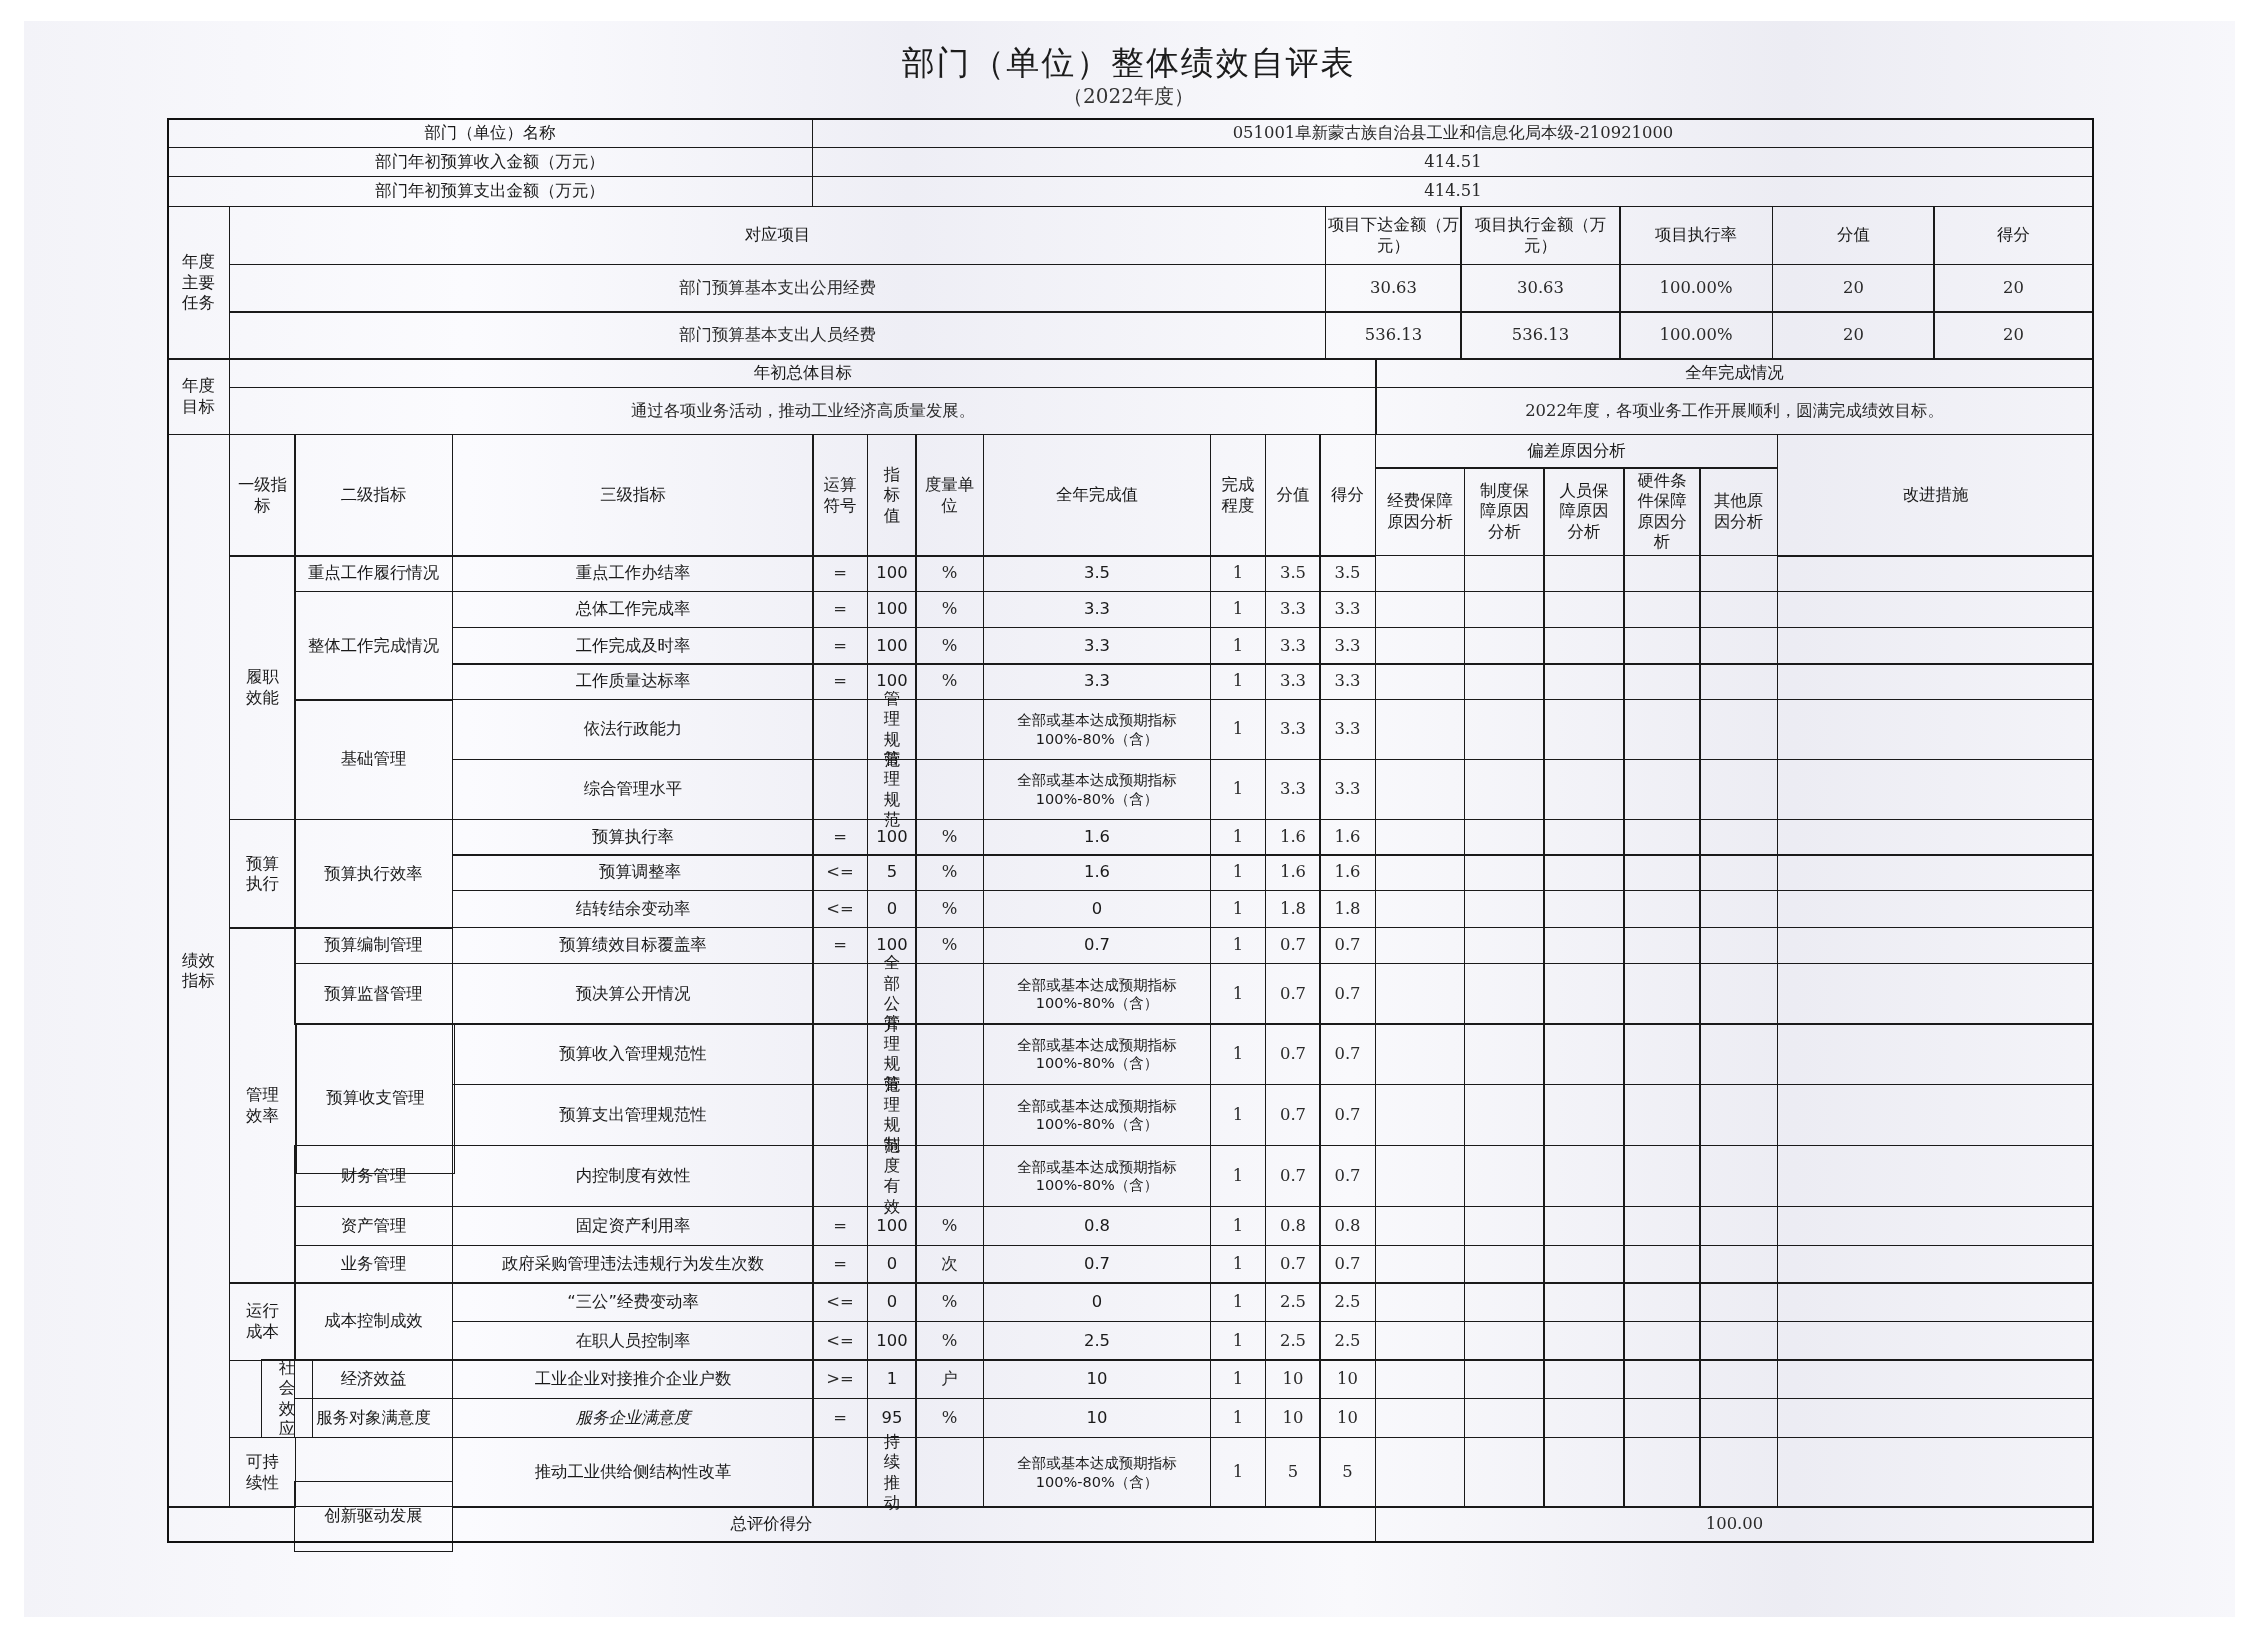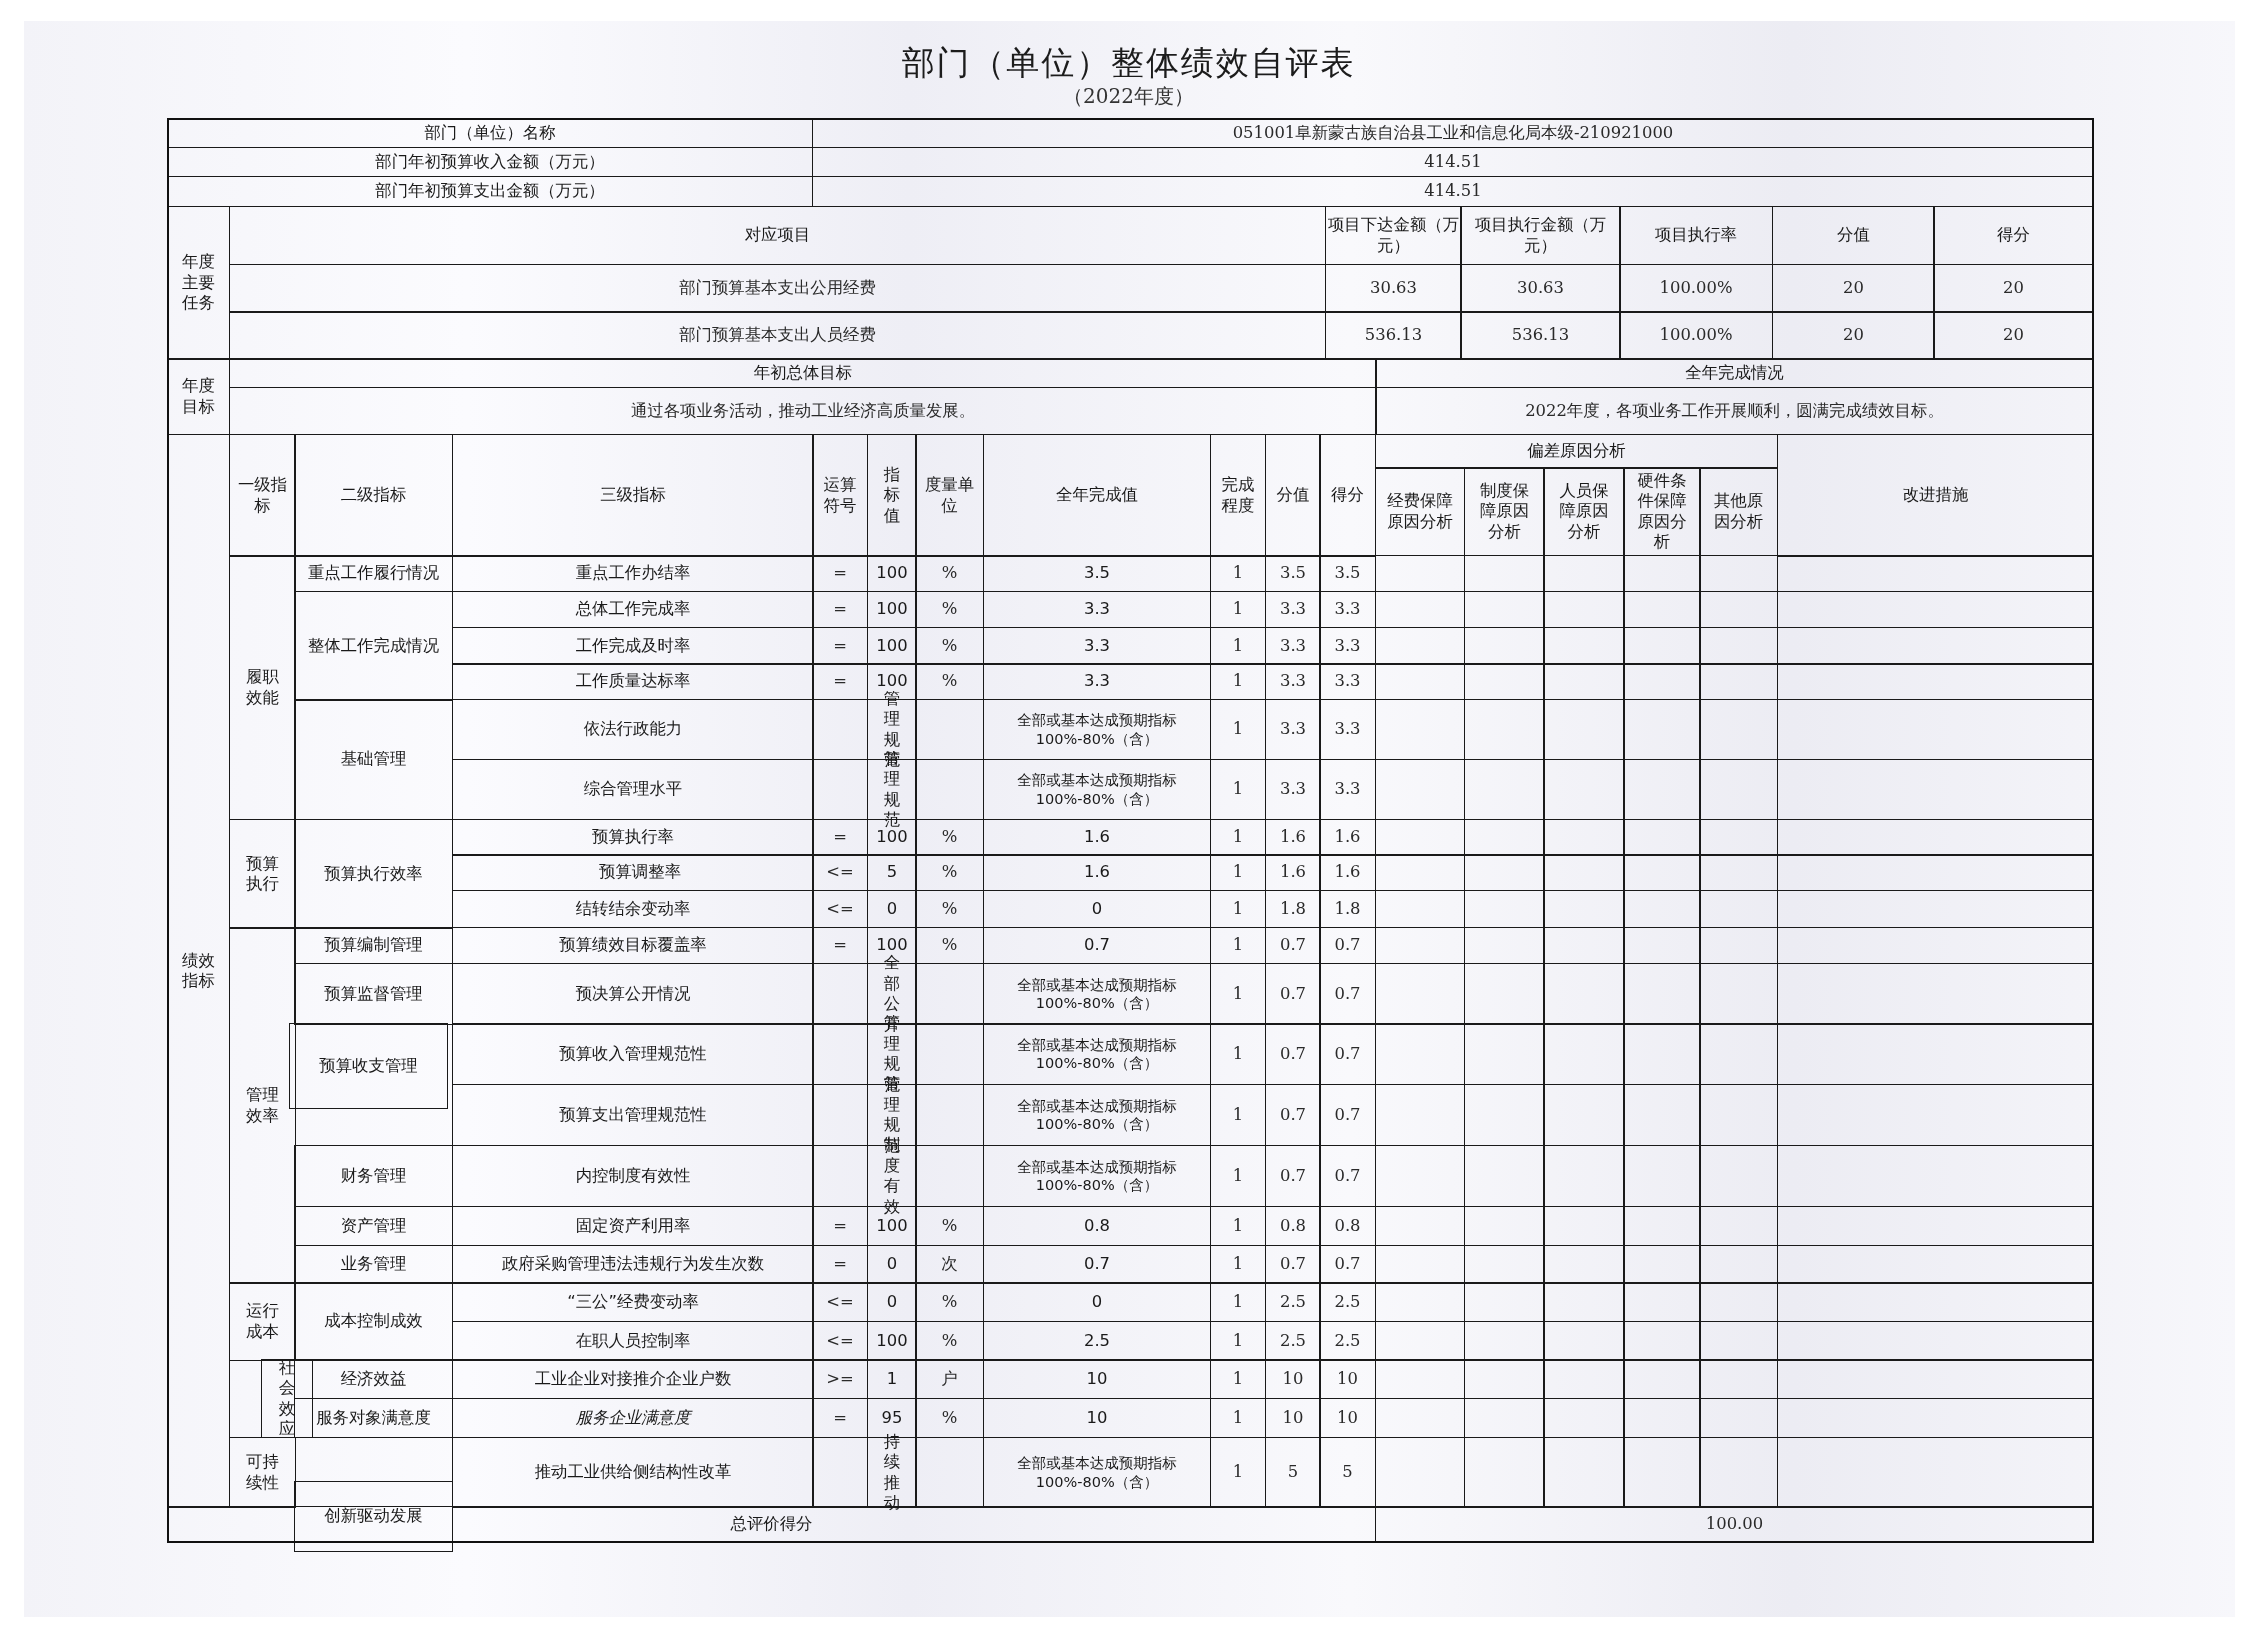--- a/index.html
+++ b/index.html
@@ -95,21 +95,21 @@
     <div class="c hn" style="left: 229px; top: 927px; width: 67px; height: 357px; padding: 0px 13.5px;">管理效率</div>
     <div class="c hn" style="left: 229px; top: 1282px; width: 67px; height: 79px; padding: 0px 13.5px;">运行成本</div>
     <div class="c hn" style="left: 229px; top: 1359px; width: 46px; height: 79px; padding: 0px 25px; margin-left: 32px;">社会效应</div>
     <div class="c hn" style="left: 229px; top: 1437px; width: 67px; height: 71px; padding: 0px 13.5px;">可持续性</div>
     <div class="c hn" style="left: 294px; top: 555px; width: 159px; height: 37px;">重点工作履行情况</div>
     <div class="c hn" style="left: 294px; top: 591px; width: 159px; height: 110px;">整体工作完成情况</div>
     <div class="c hn" style="left: 294px; top: 699px; width: 159px; height: 121px;">基础管理</div>
     <div class="c hn" style="left: 294px; top: 819px; width: 159px; height: 110px;">预算执行效率</div>
     <div class="c hn" style="left: 294px; top: 927px; width: 159px; height: 37px;">预算编制管理</div>
     <div class="c hn" style="left: 294px; top: 963px; width: 159px; height: 62px;">预算监督管理</div>
-    <div class="c hn" style="left: 289px; top: 1023px; width: 159px; height: 86px;">预算收支管理</div>
+    <div class="c hn" style="left: 296px; top: 1023px; width: 159px; height: 151px;">预算收支管理</div>
     <div class="c hn" style="left: 294px; top: 1145px; width: 159px; height: 62px;">财务管理</div>
     <div class="c hn" style="left: 294px; top: 1206px; width: 159px; height: 40px;">资产管理</div>
     <div class="c hn" style="left: 294px; top: 1245px; width: 159px; height: 39px;">业务管理</div>
     <div class="c hn" style="left: 294px; top: 1282px; width: 159px; height: 79px;">成本控制成效</div>
     <div class="c hn" style="left: 294px; top: 1359px; width: 159px; height: 40px;">经济效益</div>
     <div class="c hn" style="left: 294px; top: 1398px; width: 159px; height: 40px;">服务对象满意度</div>
     <div class="c hn" style="left: 294px; top: 1437px; width: 159px; height: 71px; margin-top: 44px;">创新驱动发展</div>
     <div class="c hn" style="left: 452px; top: 555px; width: 362px; height: 37px;">重点工作办结率</div>
     <div class="c" style="left: 812px; top: 555px; width: 56px; height: 37px;">=</div>
     <div class="c hn" style="left: 867px; top: 555px; width: 50px; height: 37px;">100</div>

